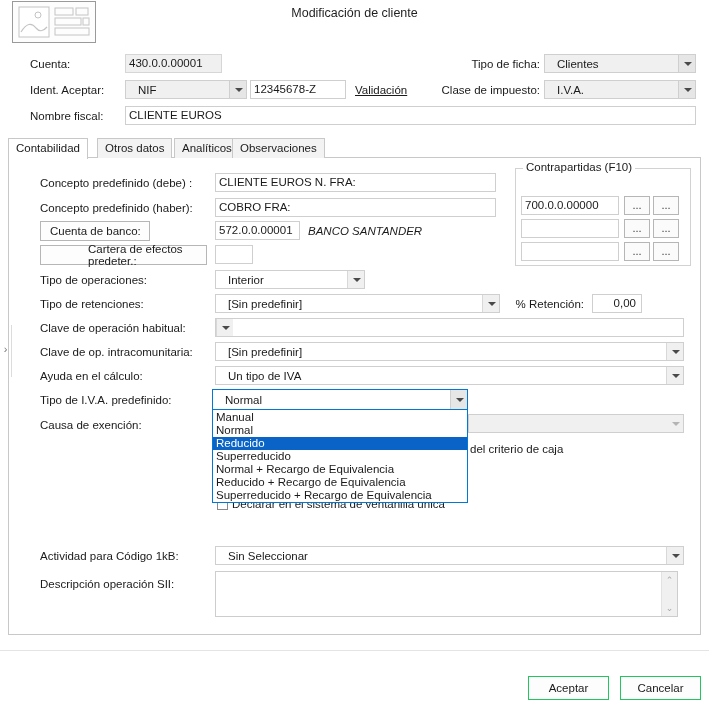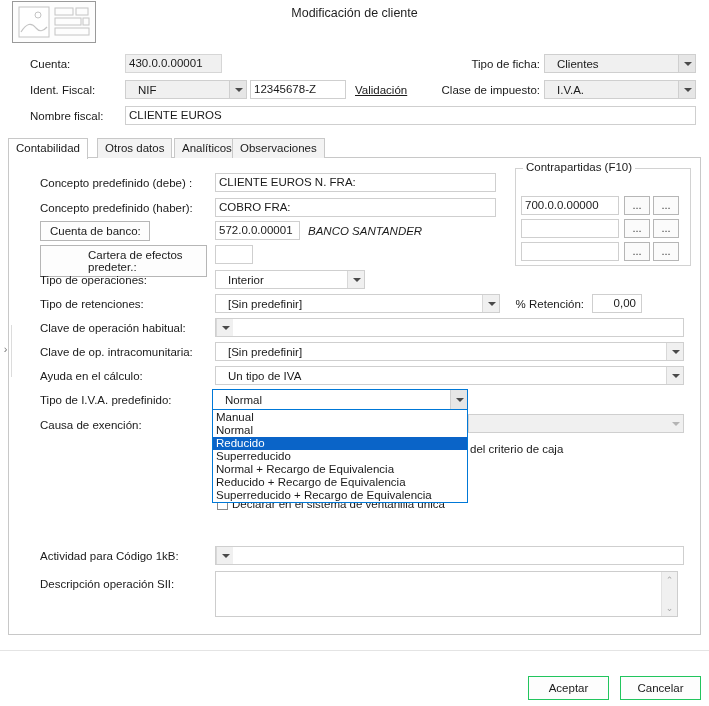--- a/index.html
+++ b/index.html
@@ -291,21 +291,21 @@
 
 <div class="abs lbl" style="left:30px; top:58px;">Cuenta:</div>
 <div class="abs tb grey" style="left:125px; top:54px; width:97px; height:19px;">430.0.0.00001</div>
 
 <div class="abs lbl lbl-r" style="left:440px; top:58px; width:100px;">Tipo de ficha:</div>
 <div class="abs combo btnstyle" style="left:544px; top:54px; width:152px; height:19px;">
   <span class="cval">Clientes</span>
   <span class="carrow"></span>
 </div>
 
-<div class="abs lbl" style="left:30px; top:84px;">Ident. Fiscal:</div>
+<div class="abs lbl" style="left:30px; top:84px;">Ident. Aceptar:</div>
 <div class="abs combo btnstyle" style="left:125px; top:80px; width:122px; height:19px;">
   <span class="cval">NIF</span>
   <span class="carrow"></span>
 </div>
 <div class="abs tb" style="left:250px; top:80px; width:96px; height:19px;">12345678-Z</div>
 <div class="abs link" style="left:355px; top:84px;">Validación</div>
 
 <div class="abs lbl lbl-r" style="left:400px; top:84px; width:140px;">Clase de impuesto:</div>
 <div class="abs combo btnstyle" style="left:544px; top:80px; width:152px; height:19px;">
   <span class="cval">I.V.A.</span>
@@ -345,21 +345,21 @@
 <div class="abs lbl" style="left:40px; top:177px;">Concepto predefinido (debe) :</div>
 <div class="abs tb" style="left:215px; top:173px; width:281px; height:19px;">CLIENTE EUROS N. FRA:</div>
 
 <div class="abs lbl" style="left:40px; top:202px;">Concepto predefinido (haber):</div>
 <div class="abs tb" style="left:215px; top:198px; width:281px; height:19px;">COBRO FRA:</div>
 
 <div class="abs btnlabel" style="left:40px; top:221px; width:110px; height:20px;">Cuenta de banco:</div>
 <div class="abs tb" style="left:215px; top:221px; width:85px; height:19px;">572.0.0.00001</div>
 <div class="abs lbl" style="left:308px; top:225px;font-style:italic;">BANCO SANTANDER</div>
 
-<div class="abs btnlabel" style="left:40px; top:245px; width:167px; height:32px;padding-left:47px;">Cartera de efectos predeter.:</div>
+<div class="abs btnlabel" style="left:40px; top:245px; width:167px; height:20px;padding-left:47px;">Cartera de efectos predeter.:</div>
 <div class="abs tb" style="left:215px; top:245px; width:38px; height:19px;"></div>
 
 <div class="abs lbl" style="left:40px; top:274px;">Tipo de operaciones:</div>
 <div class="abs combo btnstyle white" style="left:215px; top:270px; width:150px; height:19px;">
   <span class="cval">Interior</span>
   <span class="carrow"></span>
 </div>
 
 <div class="abs lbl" style="left:40px; top:298px;">Tipo de retenciones:</div>
 <div class="abs combo white" style="left:215px; top:294px; width:285px; height:19px;">
@@ -410,20 +410,21 @@
   <div class="dd-item">Superreducido + Recargo de Equivalencia</div>
 </div>
 
 <div class="abs cbrow" style="left:217px; top:498px;">
   <span class="cbox"></span>
   <span class="cbtext">Declarar en el sistema de ventanilla única</span>
 </div>
 
 <div class="abs lbl" style="left:40px; top:550px;">Actividad para Código 1kB:</div>
 <div class="abs combo white" style="left:215px; top:546px; width:469px; height:19px;">
+  <span class="cval">Sin Seleccionar</span>
   <span class="carrow"></span>
 </div>
 
 <div class="abs lbl" style="left:40px; top:578px;">Descripción operación SII:</div>
 <div class="abs" id="sii-desc">
   <div class="ta"></div>
   <div class="sb">
     <span class="up">⌃</span>
     <span class="dn">⌄</span>
   </div>

